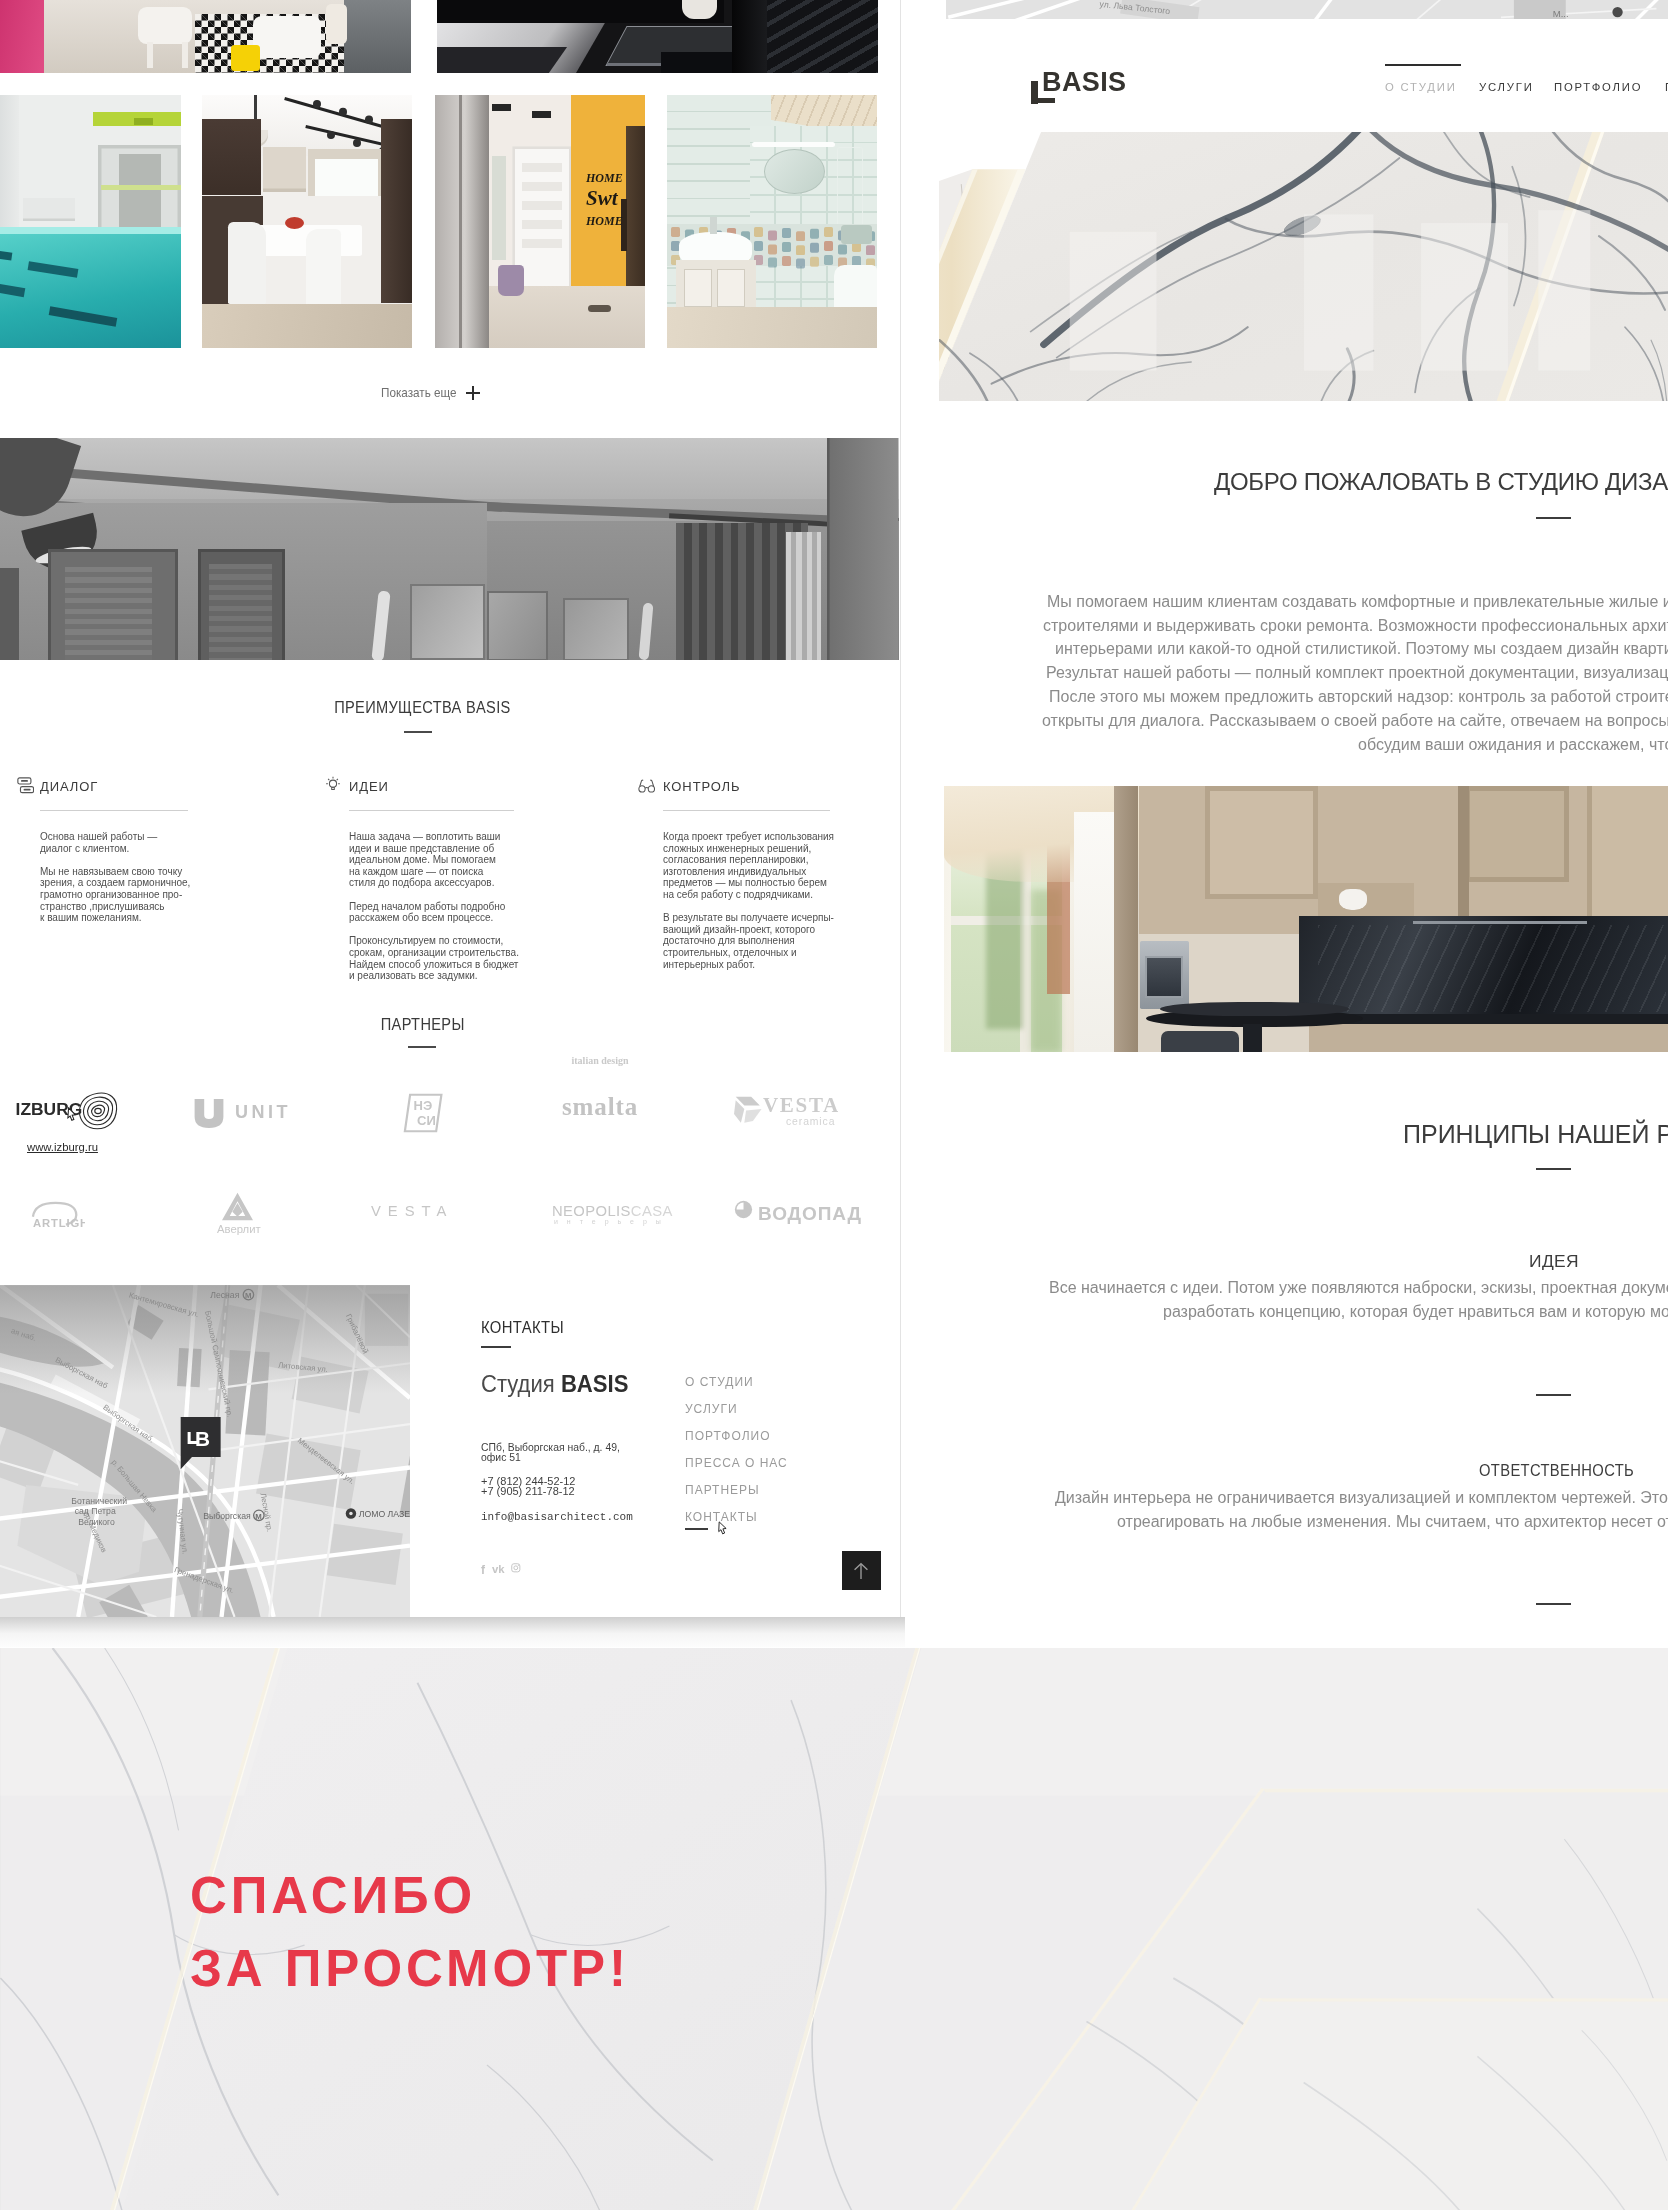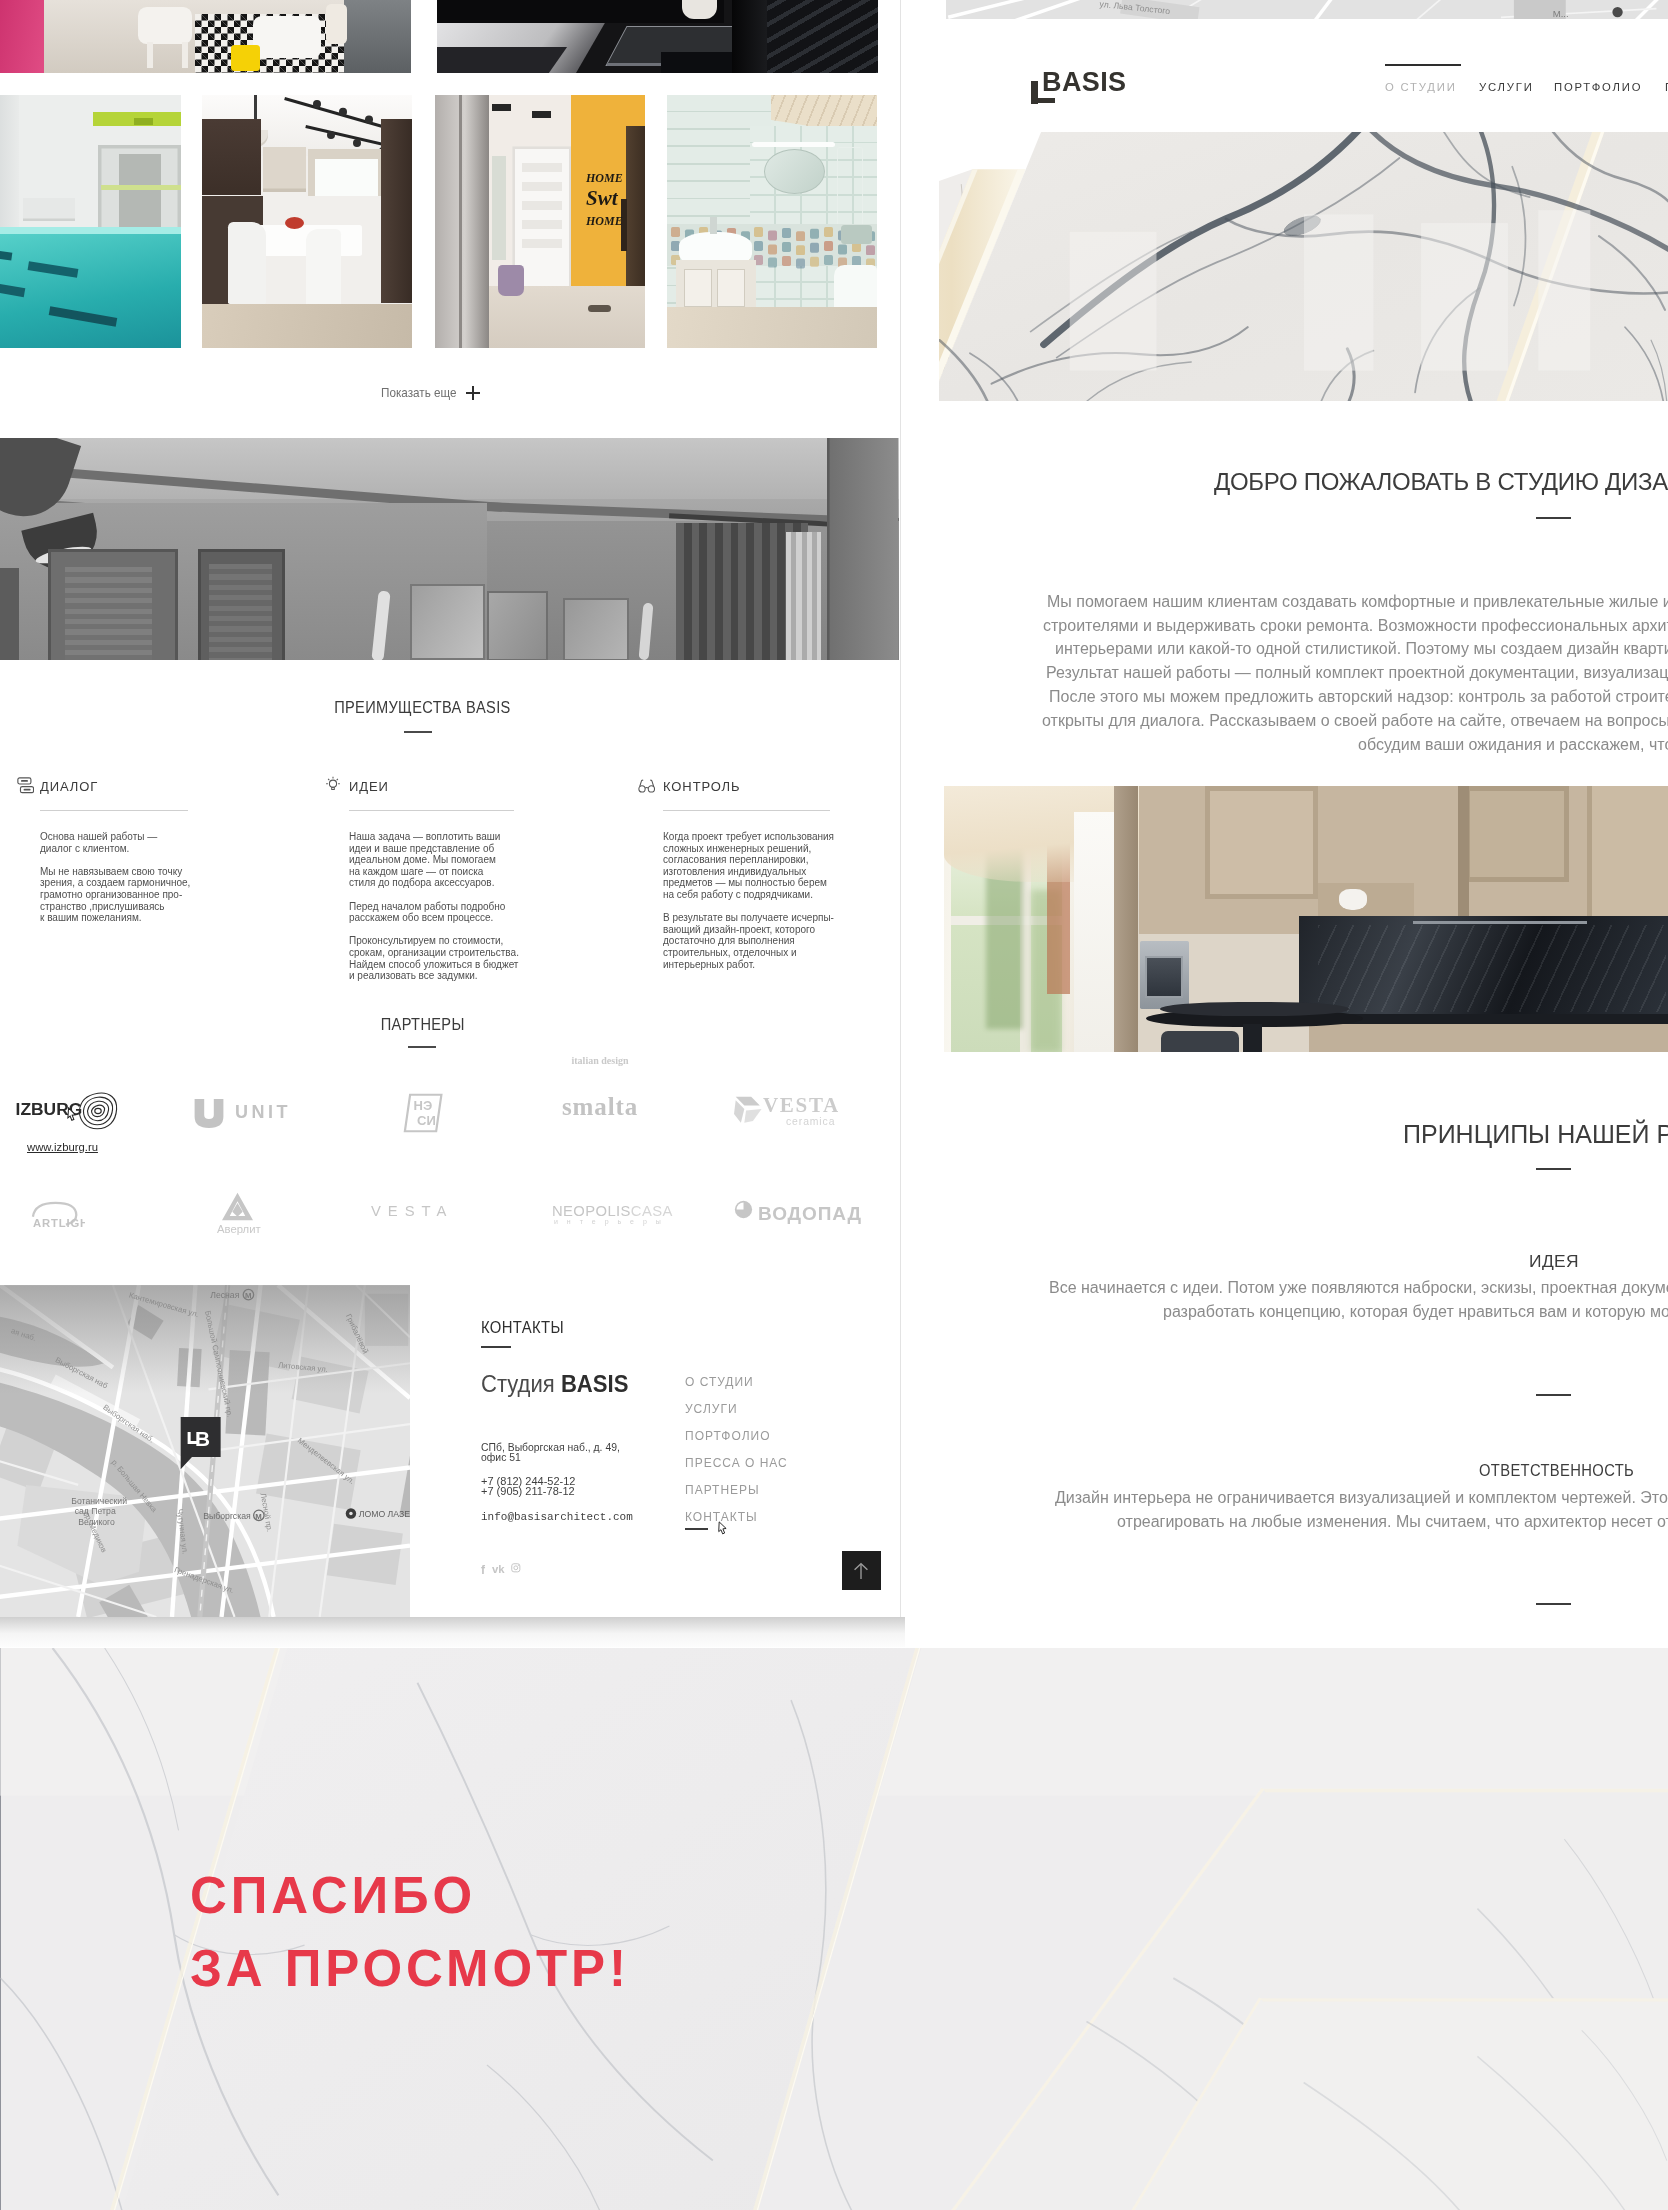--- a/index.html
+++ b/index.html
@@ -2,21 +2,21 @@
 <html style="font-size:14px"><head>
 <meta charset="utf-8">
 <style>
   * { margin:0; padding:0; box-sizing:border-box; }
   html,body { width:1669px; height:2211px; background:#fff; font-family:"Liberation Sans", sans-serif; overflow:hidden; position:relative; }
   .abs { position:absolute; }
 </style>
 </head>
 <body>
 
-<div class="abs" id="marble-bottom" style="left:0; top:1648px; width:1669px; height:563px; background:#0f172a; overflow:hidden;">
+<div class="abs" id="marble-bottom" style="left:0; top:1648px; width:1669px; height:563px; background:#e5e5e5; overflow:hidden;">
   <svg width="1669" height="563" viewBox="0 0 1920 648">
     <defs>
       <linearGradient id="slabA" x1="0" y1="0" x2="1" y2="1">
         <stop offset="0" stop-color="#f0eff0"></stop>
           <stop offset="1" stop-color="#eae9ea"></stop>
       </linearGradient>
       <linearGradient id="slabB" x1="0" y1="0" x2="0" y2="1">
         <stop offset="0" stop-color="#f3f2f2"></stop>
           <stop offset="1" stop-color="#ebebec"></stop>
       </linearGradient>

